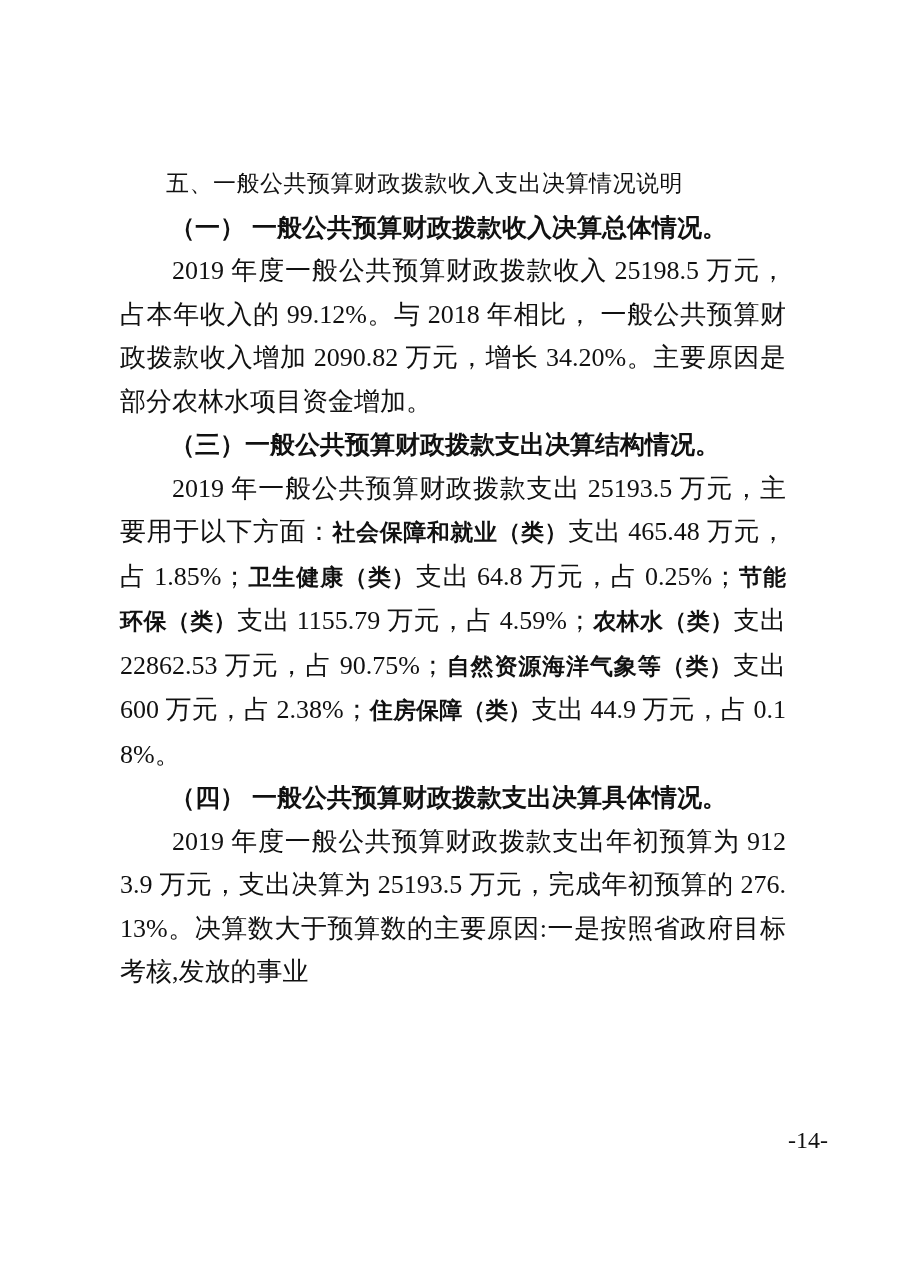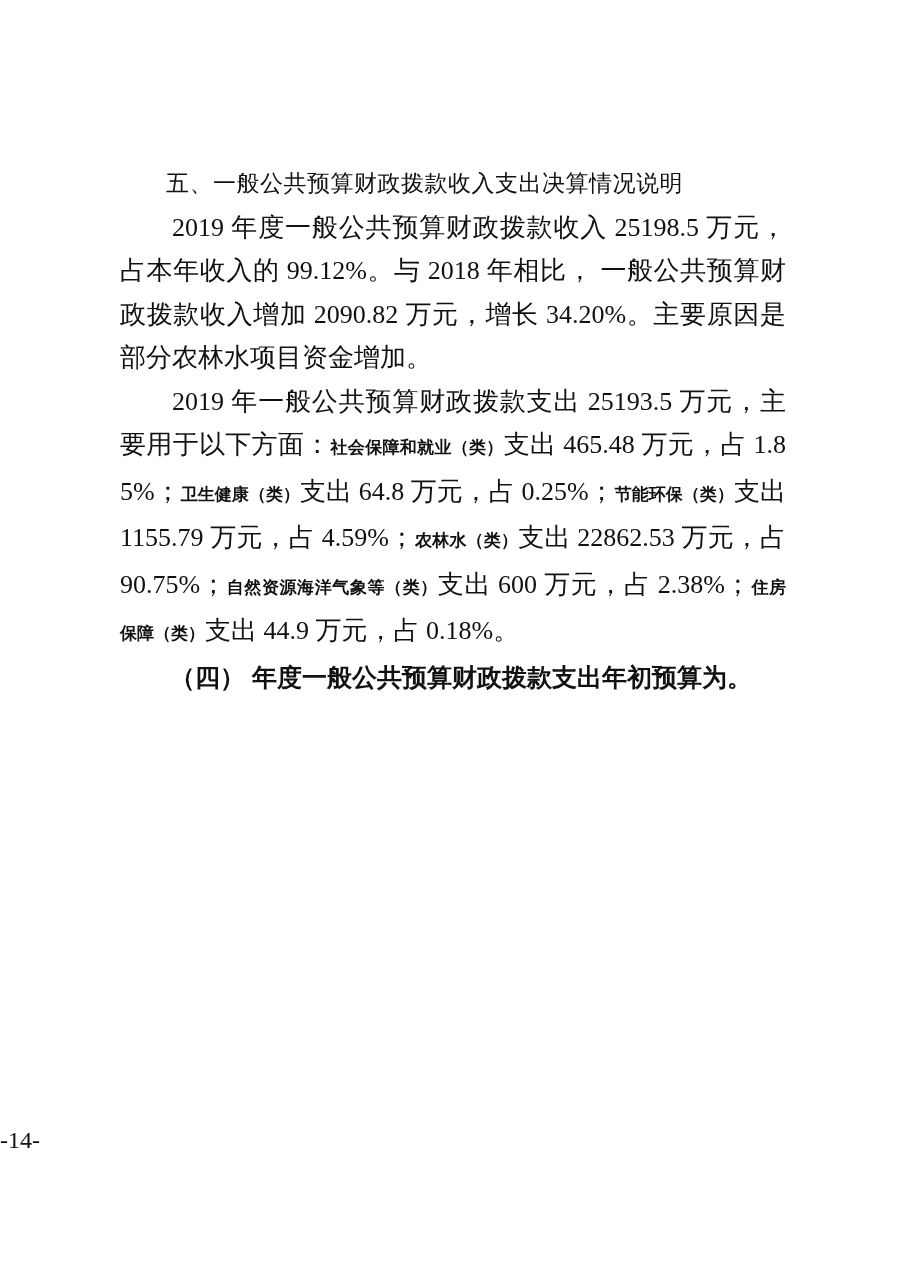--- a/index.html
+++ b/index.html
@@ -40,38 +40,41 @@
     font-size: 25px;
     font-weight: bold;
     font-family: "Liberation Sans", "DejaVu Sans", sans-serif;
   }
   .para.body {
     font-size: 26px;
   }
   .seg-bold {
     font-weight: bold;
     font-family: "Liberation Sans", "DejaVu Sans", sans-serif;
-    font-size: 17px;
+    font-size: 23px;
   }
   .page-footer {
     position: absolute;
     left: 0;
     right: 0;
     top: 1120px;
-    text-align: left;
+    text-align: right;
     font-size: 24px;
     line-height: 40px;
     color: #111111;
     font-family: "Liberation Serif", "DejaVu Serif", serif;
   }
 </style>
 </head>
 <body>
 
 <div class="page">
   <div class="doc-content">
       <p class="para heading1"><span>五、一般公共预算财政拨款收入支出决算情况说明</span></p>
+      <p class="para heading2"><span>（一） 一般公共预算财政拨款收入决算总体情况。</span></p>
       <p class="para body"><span>2019 年度一般公共预算财政拨款收入 25198.5 万元，占本年收入的 99.12%。与 2018 年相比， 一般公共预算财政拨款收入增加 2090.82 万元，增长 34.20%。主要原因是部分农林水项目资金增加。</span></p>
+      <p class="para heading2"><span>（三）一般公共预算财政拨款支出决算结构情况。</span></p>
       <p class="para body"><span>2019 年一般公共预算财政拨款支出 25193.5 万元，主要用于以下方面：</span><span class="seg-bold">社会保障和就业（类）</span><span>支出 465.48 万元，占 1.85%；</span><span class="seg-bold">卫生健康（类）</span><span>支出 64.8 万元，占 0.25%；</span><span class="seg-bold">节能环保（类）</span><span>支出 1155.79 万元，占 4.59%；</span><span class="seg-bold">农林水（类）</span><span>支出 22862.53 万元，占 90.75%；</span><span class="seg-bold">自然资源海洋气象等（类）</span><span>支出 600 万元，占 2.38%；</span><span class="seg-bold">住房保障（类）</span><span>支出 44.9 万元，占 0.18%。</span></p>
-      <p class="para heading2"><span>（四） 年度一般公共预算财政拨款支出年初预算为。</span></p>
+      <p class="para heading2"><span>（四） 一般公共预算财政拨款支出决算具体情况。</span></p>
+      <p class="para body"><span>2019 年度一般公共预算财政拨款支出年初预算为 9123.9 万元，支出决算为 25193.5 万元，完成年初预算的 276.13%。决算数大于预算数的主要原因:一是按照省政府目标考核,发放的事业</span></p>
     </div>
   <div class="page-footer">-14-</div>
 </div>
 
 </body></html>

